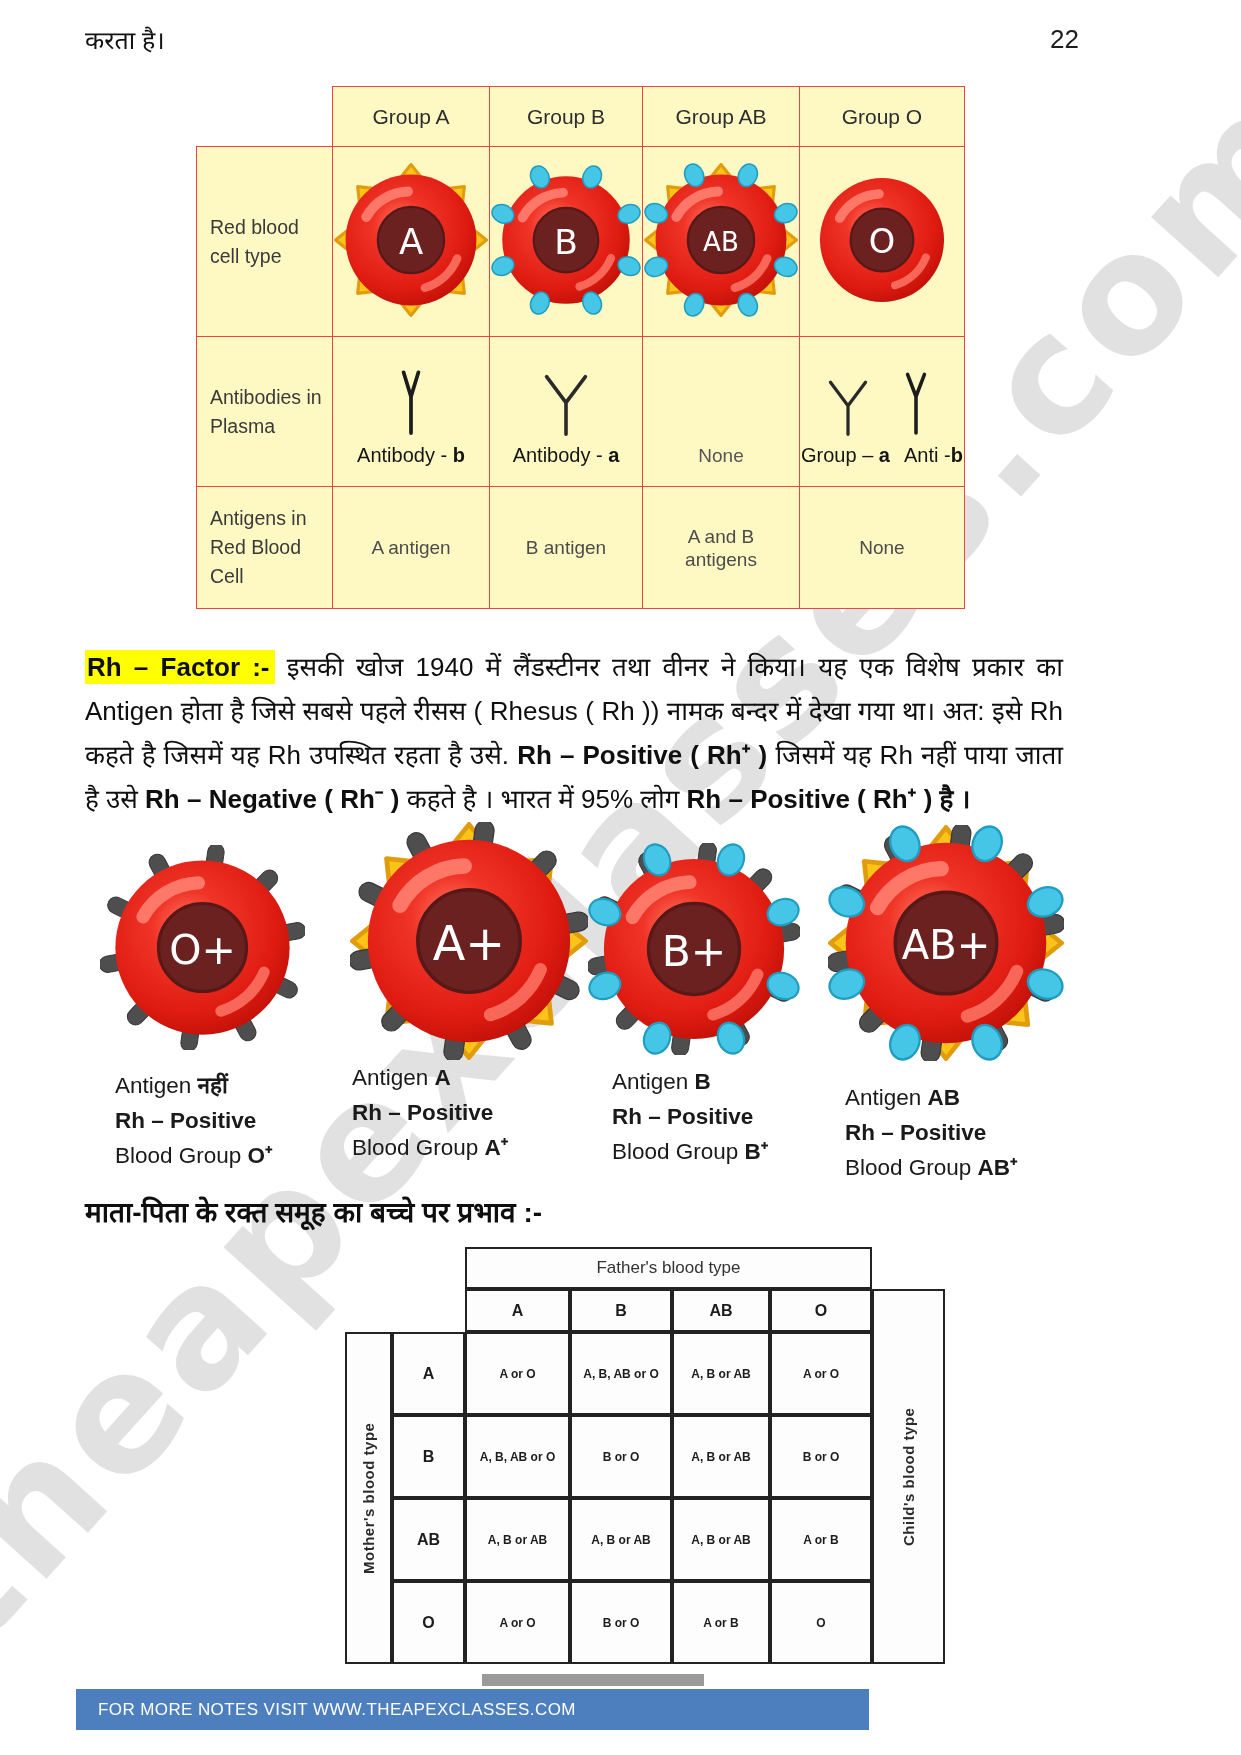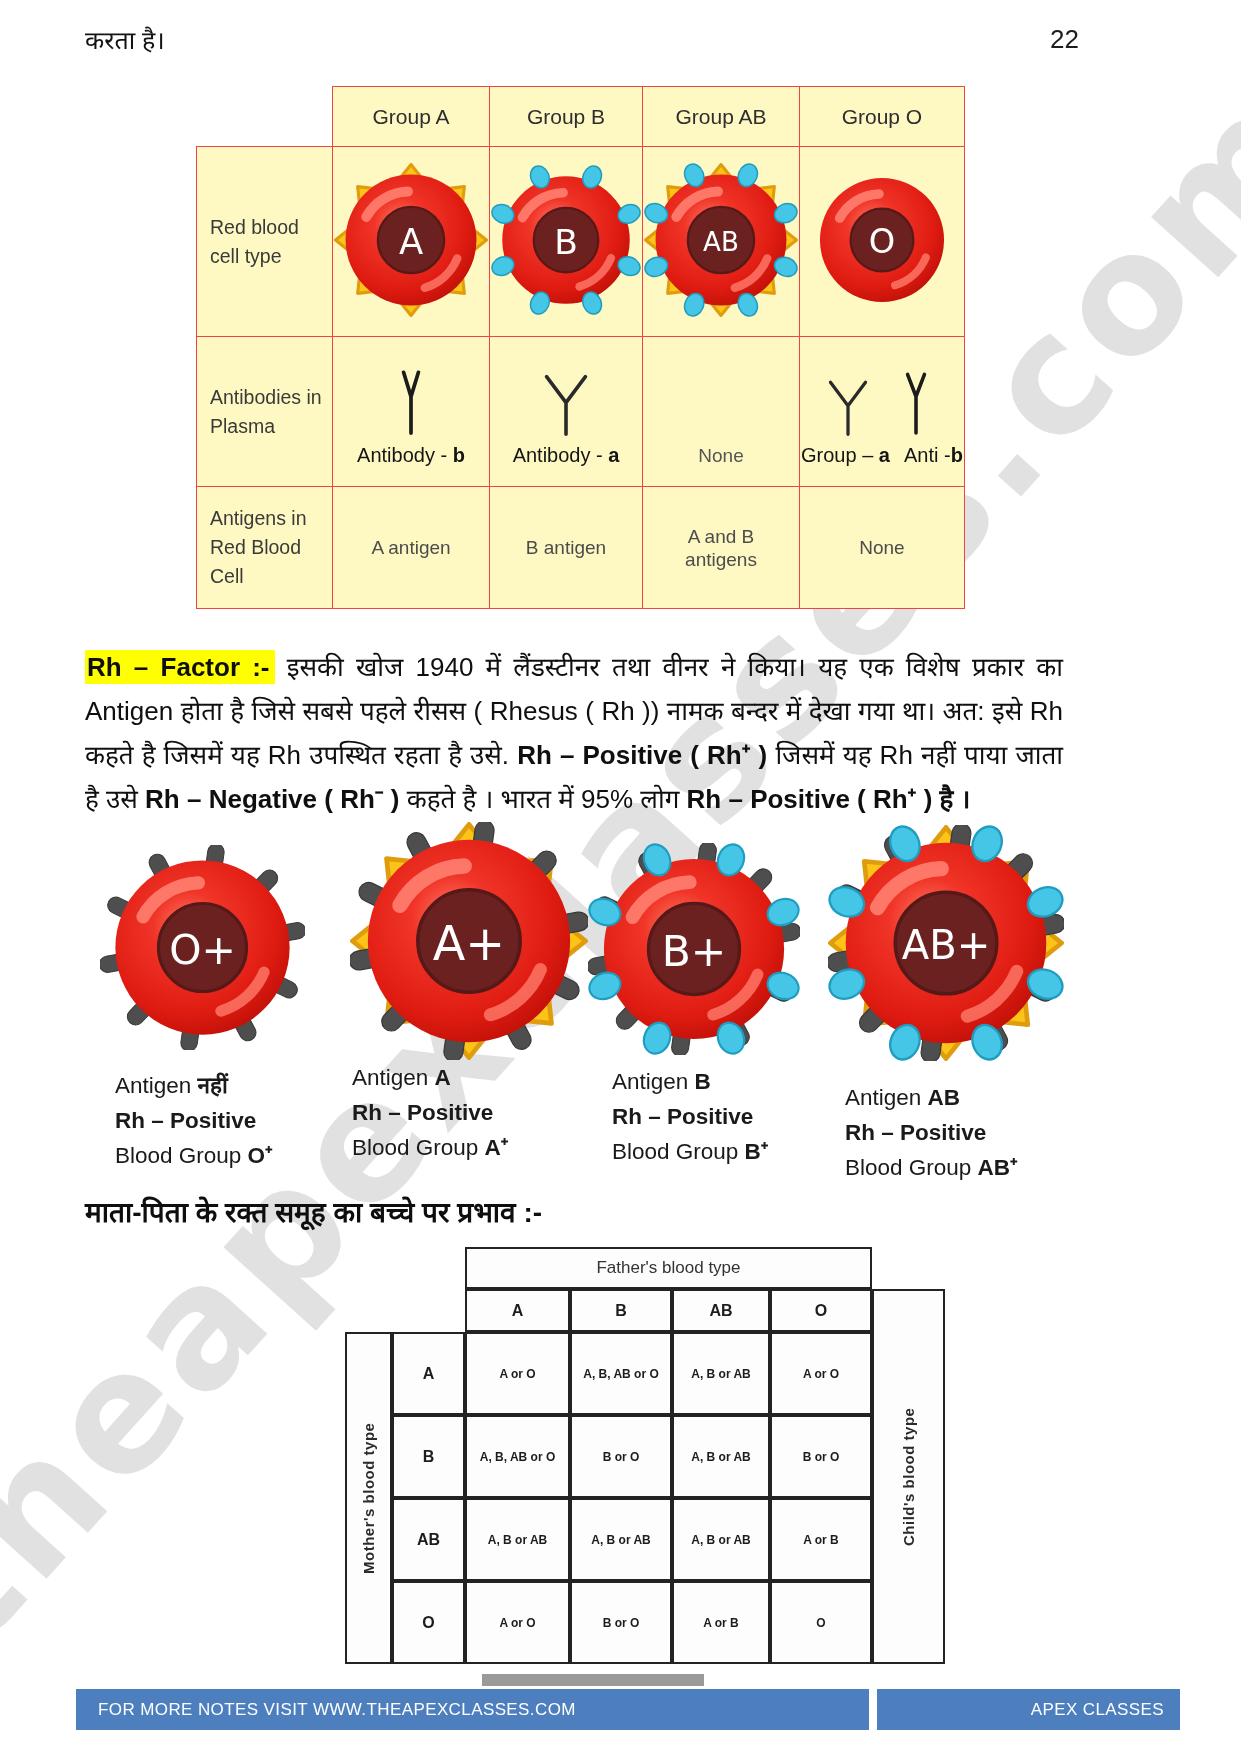--- a/index.html
+++ b/index.html
@@ -299,17 +299,14 @@
     <div class="pcell" style="grid-row:6;grid-column:4">B or O</div>
     <div class="pcell" style="grid-row:6;grid-column:5">A or B</div>
     <div class="pcell" style="grid-row:6;grid-column:6">O</div>
   </div>
 
   <div class="shadowbar"></div>
 
   <div class="foot footL" style="background:#4d7fbf">
     <span>FOR MORE NOTES VISIT WWW.THEAPEXCLASSES.COM</span>
   </div>
-  <div class="foot footR" style="background:#4d7fbf">
-    <span>APEX CLASSES</span>
-  </div>
 
 </div>
 
 </body></html>

